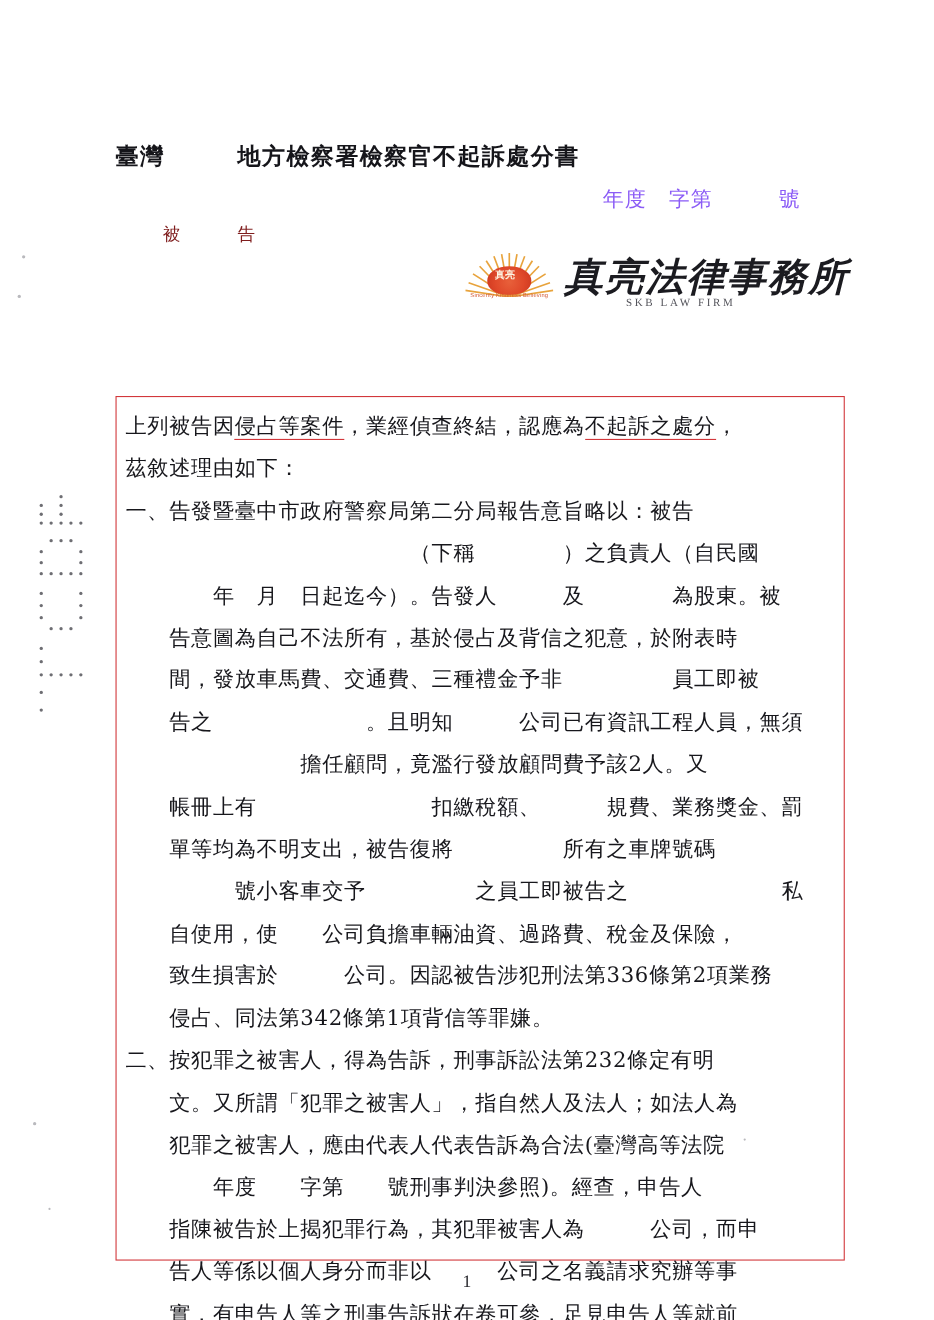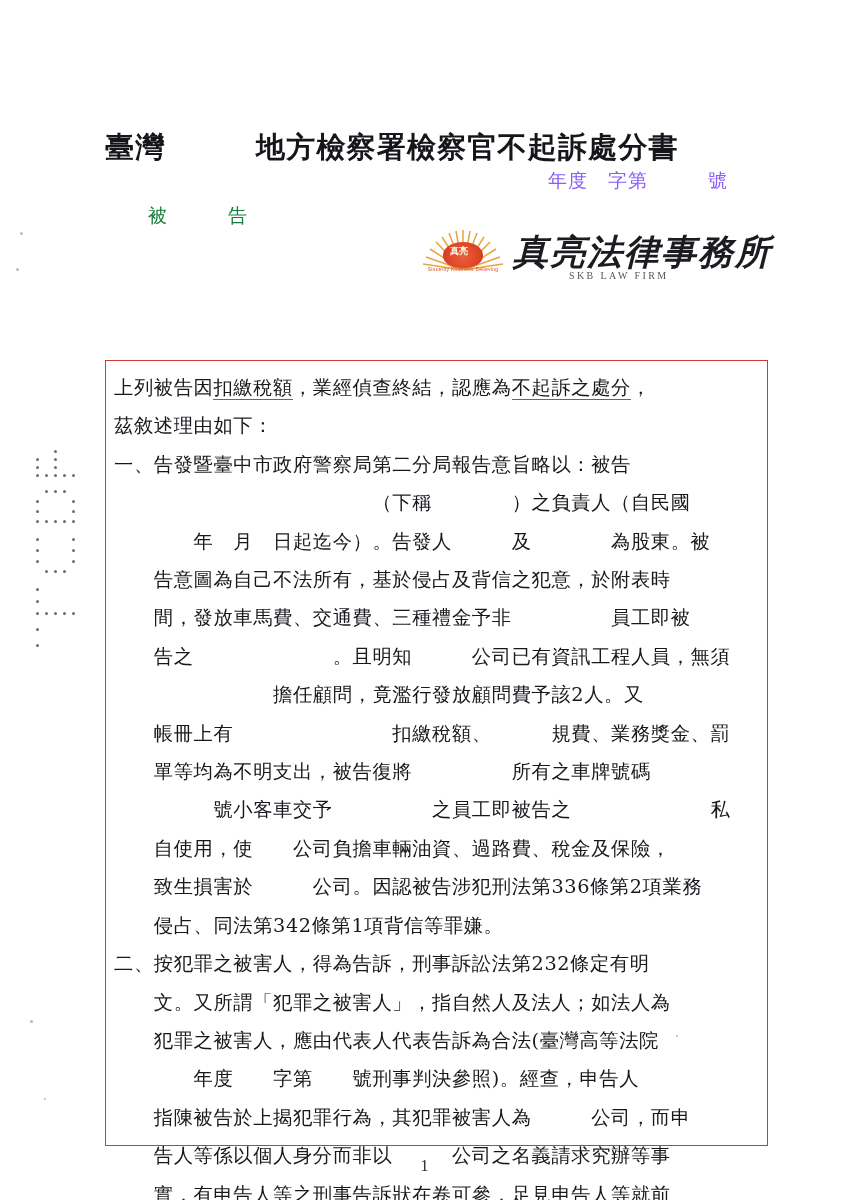--- a/index.html
+++ b/index.html
@@ -39,43 +39,43 @@
     position: absolute;
     background: #b9b9bd;
     border-radius: 50%;
   }
 
   
   .doc-title {
     position: absolute;
     left: 105px;
     top: 128px;
-    font-size: 29px;
+    font-size: 21px;
     font-weight: bold;
     letter-spacing: 1.2px;
     color: #15151a;
     white-space: pre;
     font-family: "DejaVu Serif", "Liberation Serif", serif;
   }
   .case-line {
     position: absolute;
     left: 548px;
     top: 168px;
     font-size: 19px;
     letter-spacing: 1px;
     color: #8b5cf6;
     white-space: pre;
   }
   .defendant-line {
     position: absolute;
     left: 148px;
     top: 203px;
-    font-size: 19px;
+    font-size: 16px;
     letter-spacing: 1px;
-    color: #15803d;
+    color: #7f1d1d;
     white-space: pre;
   }
 
   
   .firm-logo {
     position: absolute;
     left: 421px;
     top: 228px;
     width: 310px;
     height: 58px;
@@ -312,21 +312,21 @@
       <div class="emblem-motto">Sincerity Kindness Believing</div>
     </div>
     <div class="firm-name-cn">真亮法律事務所</div>
     <div class="firm-name-en">SKB LAW FIRM</div>
   </div>
 
 
   <div class="body-frame">
     <div class="body-inner">
 
-      <div class="para para-lead"><span>上列被告因</span><span class="u-red">扣繳稅額</span><span>，業經偵查終結，認應為</span><span class="u-red">不起訴之處分</span><span>，
+      <div class="para para-lead"><span>上列被告因</span><span class="u-red">侵占等案件</span><span>，業經偵查終結，認應為</span><span class="u-red">不起訴之處分</span><span>，
 茲敘述理由如下：</span></div>
 
       <div class="para num-item">
         <span class="num-marker">一、</span>
         <span class="num-body">告發暨臺中市政府警察局第二分局報告意旨略以：被告
 　　　　　　　　　　　（下稱　　　　）之負責人（自民國
 　　年　月　日起迄今）。告發人　　　及　　　　為股東。被
 告意圖為自己不法所有，基於侵占及背信之犯意，於附表時
 間，發放車馬費、交通費、三種禮金予非　　　　　員工即被
 告之　　　　　　　。且明知　　　公司已有資訊工程人員，無須

